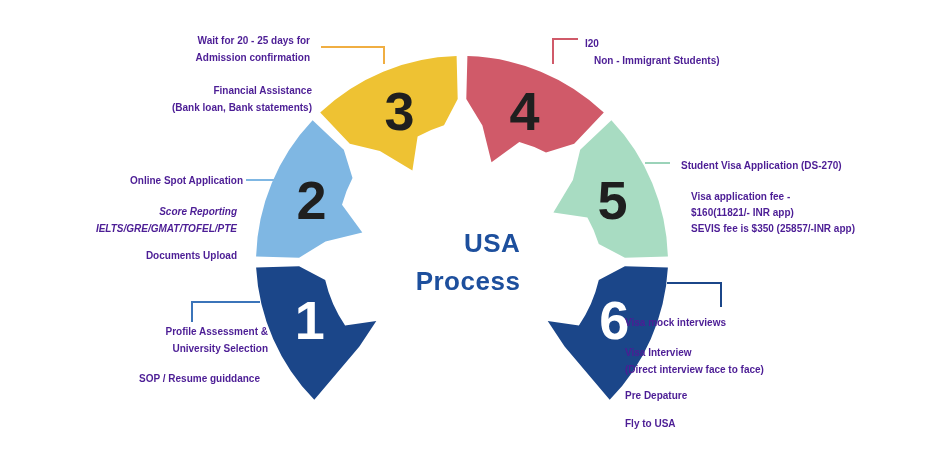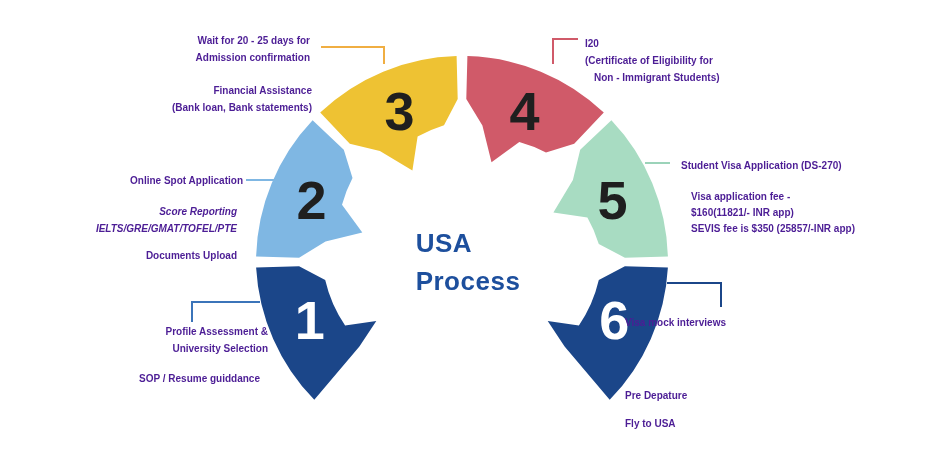--- a/index.html
+++ b/index.html
@@ -20,21 +20,21 @@
     white-space:nowrap;
     letter-spacing:0px;
   }
   .note.r{text-align:right;}
   .note.lh16{line-height:16px;}
   .note .indent{padding-left:9px;}
   .center-title{
     position:absolute;
     left:468px;top:224px;
     transform:translateX(-50%);
-    text-align:left;
+    text-align:right;
     font-weight:bold;
     font-size:26px;
     line-height:38px;
     letter-spacing:0.5px;
     color:#1d4f9d;
     white-space:nowrap;
   }
   .seg-number{
     font-weight:bold;
     font-size:54px;
@@ -93,34 +93,37 @@
   <div class="note r" style="right:679px;top:323px;">
     <div>Profile Assessment &amp;</div>
     <div>University Selection</div>
   </div>
   <div class="note r" style="right:687px;top:370px;text-align:right;">
     <div>SOP / Resume guiddance</div>
   </div>
 
   <div class="note" style="left:585px;top:35px;">
     <div>I20</div>
-    <div>(Certificate of Eligibility for</div>
     <div class="indent">Non - Immigrant Students)</div>
   </div>
   <div class="note" style="left:681px;top:157px;">
     <div>Student Visa Application (DS-270)</div>
   </div>
   <div class="note lh16" style="left:679px;top:189px;margin-left:12px;">
     <div>Visa application fee -</div>
     <div>$160(11821/- INR app)</div>
     <div>SEVIS fee is $350 (25857/-INR app)</div>
   </div>
   <div class="note" style="left:625px;top:314px;">
     <div>Visa mock interviews</div>
   </div>
+  <div class="note" style="left:625px;top:344px;">
+    <div>Visa Interview</div>
+    <div>(Direct interview face to face)</div>
+  </div>
   <div class="note" style="left:625px;top:387px;">
     <div>Pre Depature</div>
   </div>
   <div class="note" style="left:625px;top:415px;">
     <div>Fly to USA</div>
   </div>
 
 </div>
 
 </body></html>

